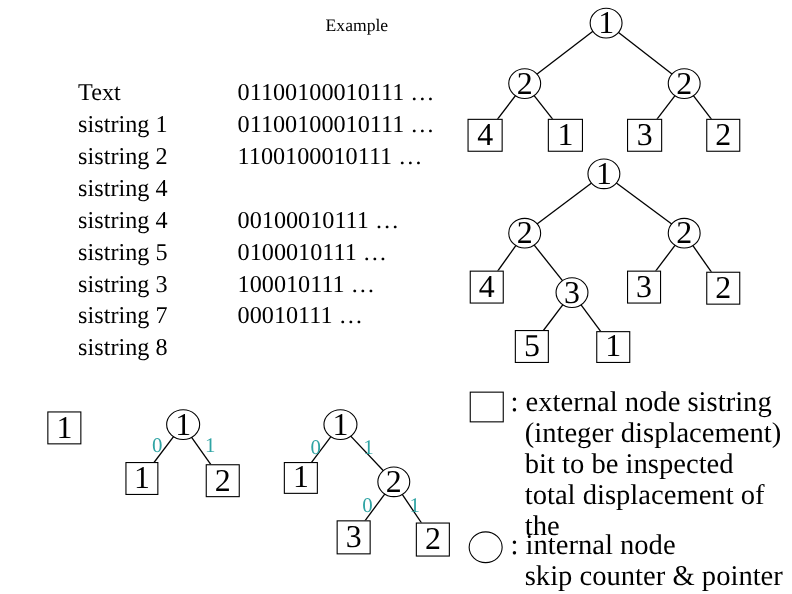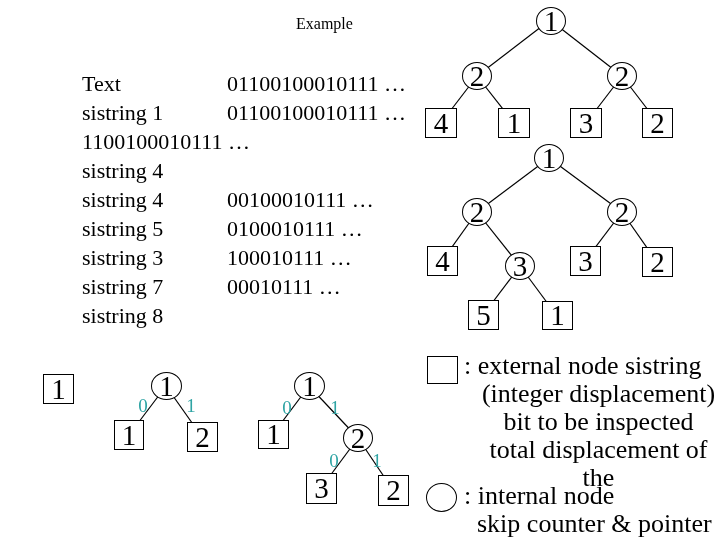--- a/index.html
+++ b/index.html
@@ -9,35 +9,35 @@
     overflow:hidden;
   }
   .edges{position:absolute;left:0;top:0;z-index:1;}
   .node{
     position:absolute;box-sizing:border-box;border:1.5px solid #000;
     background:#fff;display:flex;align-items:center;justify-content:center;
     font-size:29px;line-height:1;z-index:2;
   }
   .circle{border-radius:50%;}
   .title{position:absolute;left:296px;top:15px;font-size:16px;z-index:2;}
-  .sistrings{position:absolute;left:82px;top:69px;font-size:22px;z-index:2;}
+  .sistrings{position:absolute;left:71px;top:69px;font-size:22px;z-index:2;}
   .srow{height:29px;line-height:29px;display:flex;white-space:pre;}
   .slabel{width:145px;}
   .elabel{
     position:absolute;transform:translate(-50%,-50%);
     color:#2fa4a4;font-size:19px;line-height:1;z-index:3;
   }
   .legend-sq{position:absolute;left:427px;top:356px;width:31px;height:28px;
     box-sizing:border-box;border:1.5px solid #000;z-index:2;}
   .legend-ci{position:absolute;left:426px;top:483px;width:31px;height:29px;
     box-sizing:border-box;border:1.5px solid #000;border-radius:50%;z-index:2;}
   .legend-text{position:absolute;left:464px;font-size:26px;line-height:28px;z-index:2;}
   .legend-ext{top:352px;}
   .legend-int{top:482px;font-family:Liberation Serif, serif;}
-  .legend-text .cont{padding-left:13px;text-align:center;}
+  .legend-text .cont{padding-left:13px;}
 </style>
 </head>
 <body>
 
 <div class="canvas">
 
   <svg class="edges" width="720" height="540" viewBox="0 0 720 540">
     <g stroke="#000000" stroke-width="1.2">
 
       <line x1="550" y1="20" x2="477" y2="76"></line>
@@ -64,21 +64,21 @@
       <line x1="358" y1="438" x2="321" y2="488"></line>
       <line x1="358" y1="438" x2="393" y2="490"></line>
     </g>
   </svg>
 
   <div class="title">Example</div>
 
   <div class="sistrings">
     <div class="srow"><span class="slabel">Text</span><span class="svalue">01100100010111 …</span></div>
     <div class="srow"><span class="slabel">sistring 1</span><span class="svalue">01100100010111 …</span></div>
-    <div class="srow"><span class="svalue">1100100010111 …</span></div>
+    <div class="srow"><span class="slabel">sistring 2</span><span class="svalue">1100100010111 …</span></div>
     <div class="srow"><span class="slabel">sistring 4</span></div>
     <div class="srow"><span class="slabel">sistring 4</span><span class="svalue">00100010111 …</span></div>
     <div class="srow"><span class="slabel">sistring 5</span><span class="svalue">0100010111 …</span></div>
     <div class="srow"><span class="slabel">sistring 3</span><span class="svalue">100010111 …</span></div>
     <div class="srow"><span class="slabel">sistring 7</span><span class="svalue">00010111 …</span></div>
     <div class="srow"><span class="slabel">sistring 8</span></div>
   </div>
 
   <div class="node circle" style="left:536px;top:7px;width:30px;height:28px;">1</div>
   <div class="node circle" style="left:462px;top:62px;width:30px;height:28px;">2</div>

